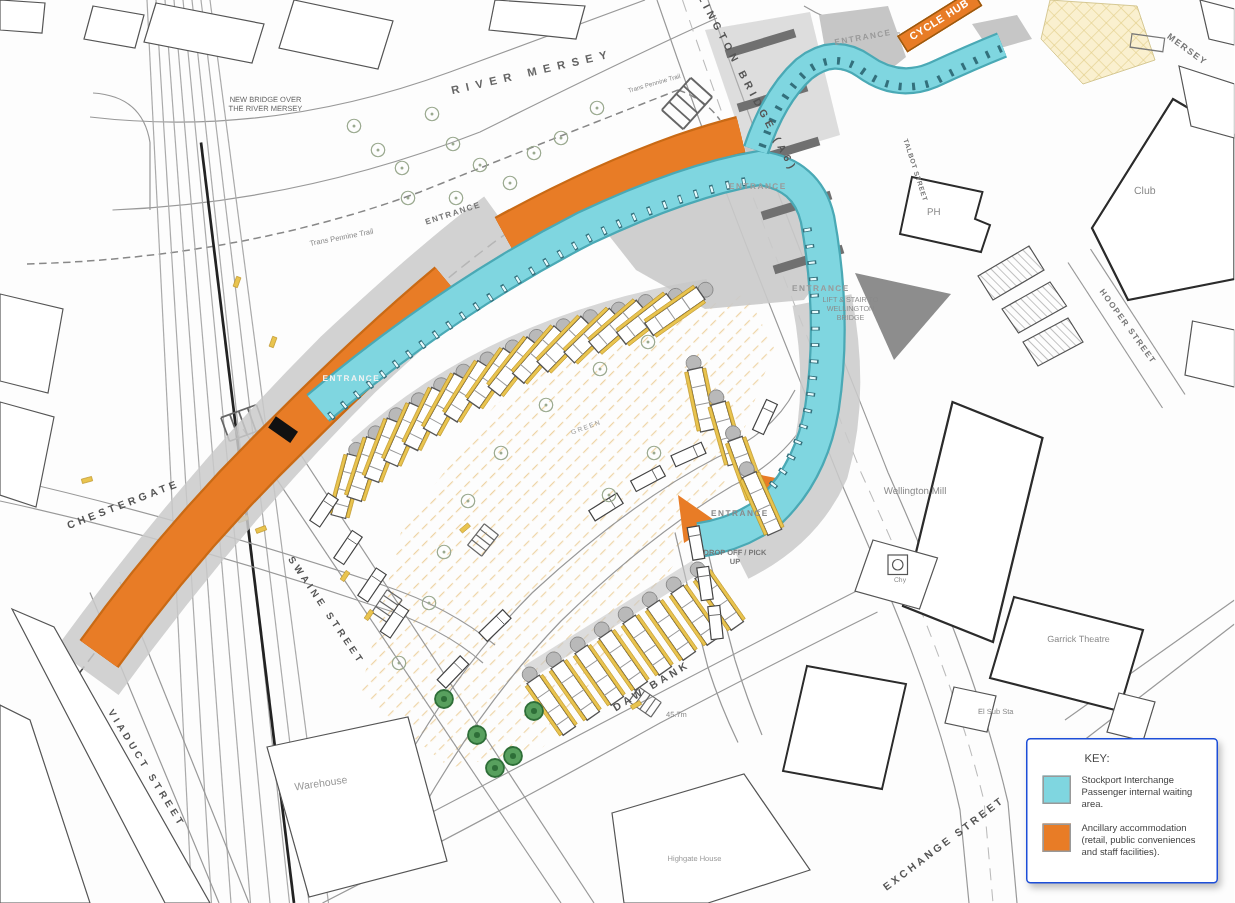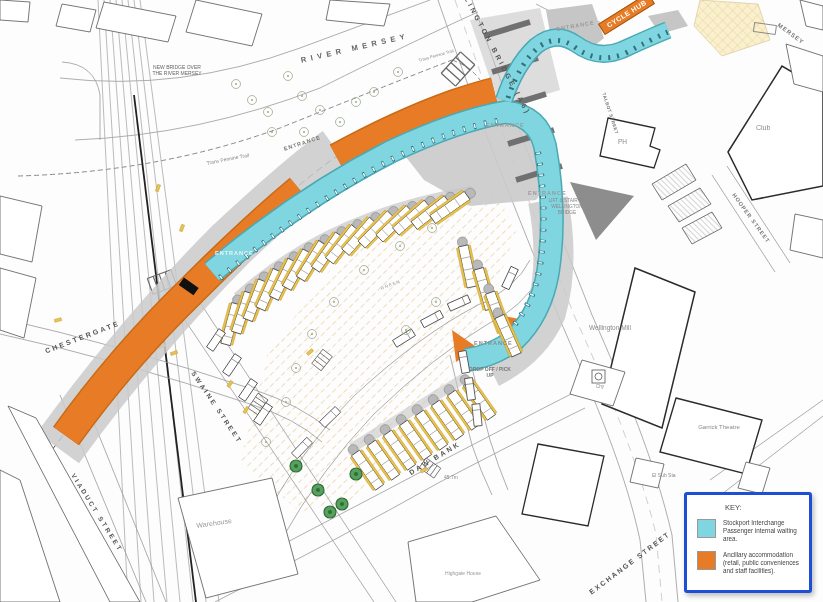--- a/index.html
+++ b/index.html
@@ -11,21 +11,21 @@
   .wrap{white-space:normal;text-align:center;}
   .street{font-size:7px;letter-spacing:2.5px;color:#555;font-weight:bold;}
   .street-lt{font-size:6px;letter-spacing:1px;color:#777;font-weight:bold;}
   .river{font-size:7.5px;letter-spacing:4.5px;color:#666;font-weight:bold;}
   .place{color:#8a8a8a;}
   .ent{font-size:5.5px;letter-spacing:1px;color:#9a9a9a;font-weight:bold;}
   .cycle-hub{position:absolute;left:598px;top:24px;transform:rotate(-32deg);transform-origin:0 0;
      background:#e87c26;border:1px solid #9a5a10;color:#fff;font-weight:bold;font-size:7px;
      letter-spacing:.5px;padding:2px 6px;}
   .keybox{position:absolute;left:684px;top:492px;width:128px;background:#fff;
-     border:3px solid #1d4ed8;border-radius:3px;box-shadow:2px 3px 5px rgba(0,0,0,.25);
+     border:1px solid #1d4ed8;border-radius:3px;box-shadow:2px 3px 5px rgba(0,0,0,.25);
      padding:8px 8px 8px 10px;box-sizing:border-box;}
   .keytitle{font-size:7.5px;color:#444;margin:0 0 7px 28px;}
   .keyrow{display:flex;align-items:flex-start;margin-bottom:7px;}
   .sw{width:17px;height:17px;border:1px solid #999;flex:0 0 auto;margin-right:7px;}
   .sw-cyan{background:#7fd6e0;}
   .sw-orange{background:#e87c26;}
   .keytext{font-size:6.3px;color:#444;line-height:1.3;}
 </style>
 </head>
 <body>

